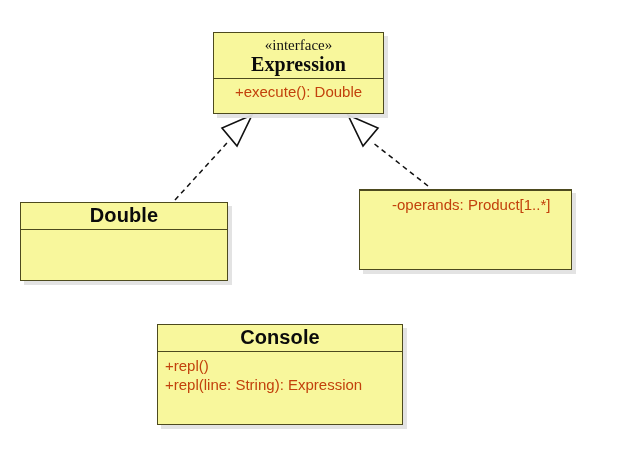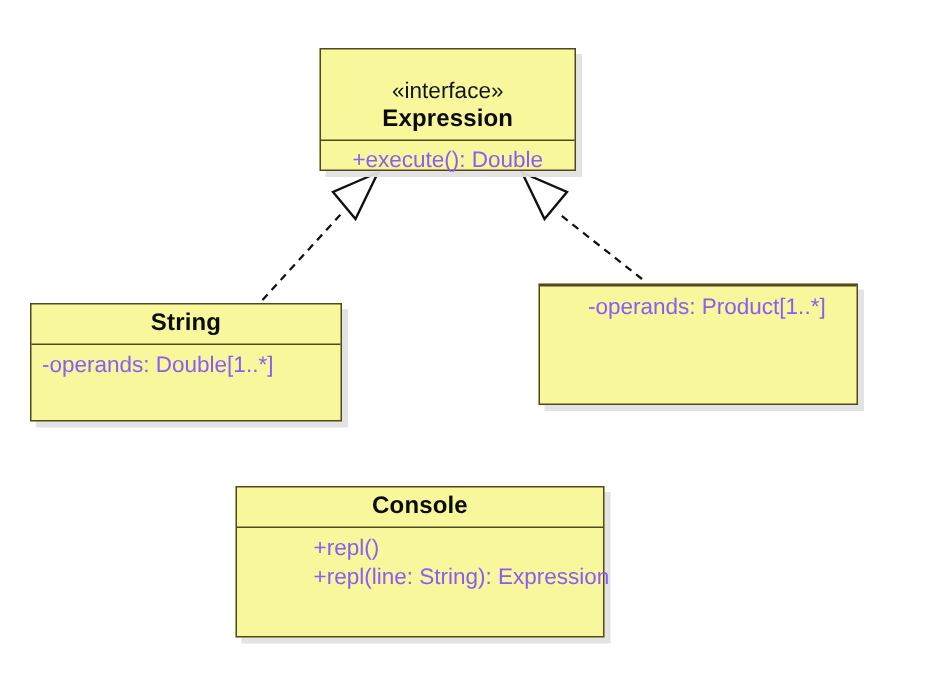--- a/index.html
+++ b/index.html
@@ -42,51 +42,51 @@
     padding: 3px 6px 4px 6px;
     box-sizing: border-box;
   }
   .stereotype {
     font-size: 15px;
     font-weight: normal;
     line-height: 19px;
     color: #141414;
   }
   .class-title {
-    font-size: 16px;
+    font-size: 20px;
     font-weight: bold;
     line-height: 19px;
     color: #0b0b0b;
     letter-spacing: 0.1px;
   }
   .class-divider {
     border-top: 1.6px solid #4d4a1e;
     height: 0;
     font-size: 0;
     line-height: 0;
   }
   .class-members {
     padding: 3px 6px 6px 7px;
     box-sizing: border-box;
   }
   .member {
     font-size: 15px;
     line-height: 19px;
-    color: #8b5cf6;
+    color: #c2410c;
     text-align: left;
     white-space: nowrap;
   }
   
   #box-expression {
     left: 213px;
     top: 32px;
     width: 171px;
     height: 82px;
   }
-  #box-expression .class-header { padding-top: 18px; }
+  #box-expression .class-header { padding-top: 3px; font-family: Liberation Serif, serif; }
   #box-expression .class-members { text-align: center; padding-left: 0; padding-right: 0;}
   #box-expression .member { text-align: center; }
 
   #box-product {
     left: 20px;
     top: 202px;
     width: 208px;
     height: 79px;
   }
   #box-product .class-members { padding-top: 4px; }
@@ -98,21 +98,21 @@
     height: 81px;
   }
   #box-sum .class-members { padding-top: 4px; padding-left: 32px; }
 
   #box-console {
     left: 157px;
     top: 324px;
     width: 246px;
     height: 101px;
   }
-  #box-console .class-members { padding-top: 4px; margin-left: 44px; }
+  #box-console .class-members { padding-top: 4px; }
 </style>
 </head>
 <body>
 
 <div id="canvas">
 
   <svg class="connectors" viewBox="0 0 619 466" xmlns="http://www.w3.org/2000/svg">
 
     <g>
       <line x1="175" y1="200" x2="227" y2="143" stroke="#111111" stroke-width="1.5" stroke-dasharray="5,4"></line>
@@ -131,26 +131,23 @@
       <div class="class-title">Expression</div>
     </div>
     <div class="class-divider"></div>
     <div class="class-members">
       <div class="member">+execute(): Double</div>
     </div>
   </div>
 
   <div class="uml-class" id="box-product">
     <div class="class-header">
-      <div class="class-title">String</div>
+      <div class="class-title">Double</div>
     </div>
     <div class="class-divider"></div>
-    <div class="class-members">
-      <div class="member">-operands: Double[1..*]</div>
-    </div>
   </div>
 
   <div class="uml-class" id="box-sum">
     <div class="class-divider"></div>
     <div class="class-members">
       <div class="member">-operands: Product[1..*]</div>
     </div>
   </div>
 
   <div class="uml-class" id="box-console">

